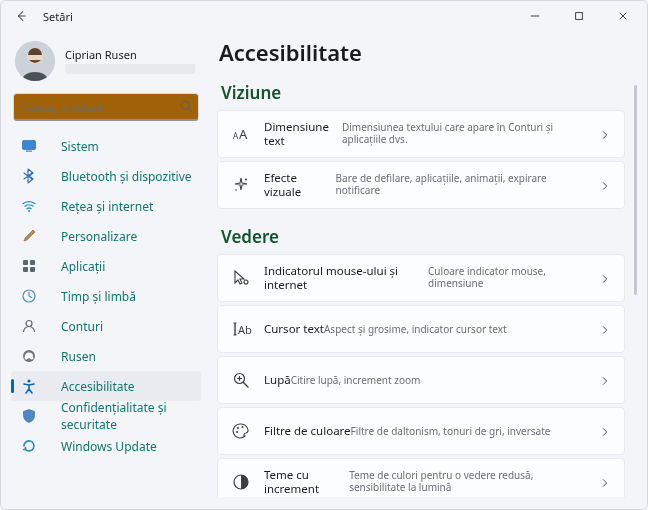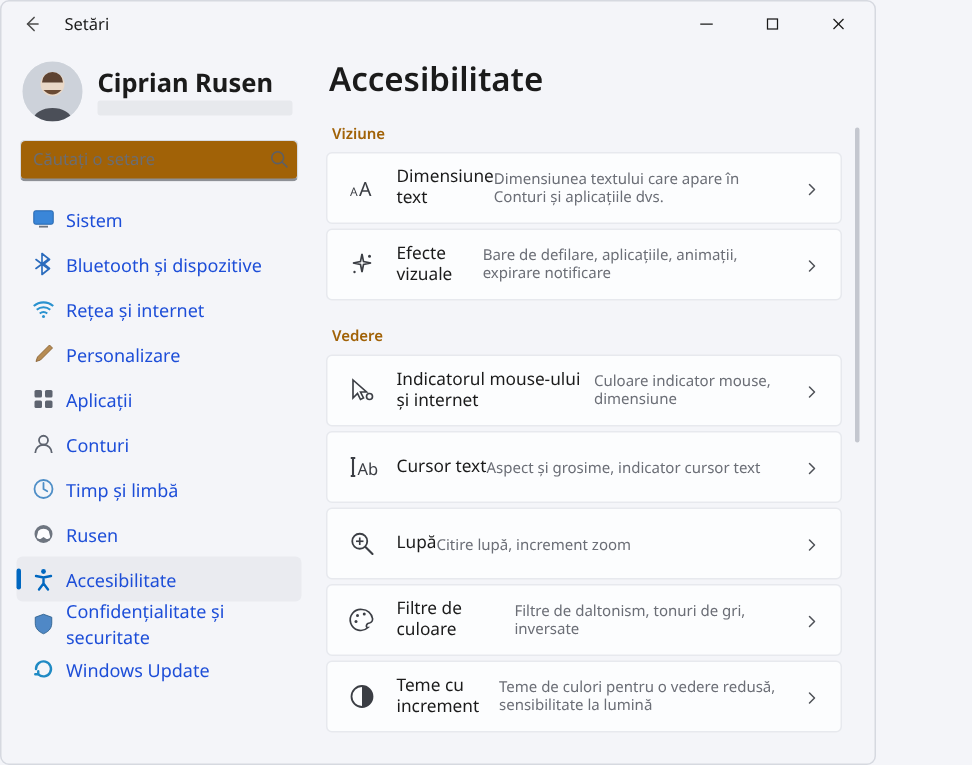--- a/index.html
+++ b/index.html
@@ -12,21 +12,21 @@
   html, body {
     width: 648px;
     height: 510px;
     overflow: hidden;
   }
   body {
     background: #f4f5f9;
     color: #1b1b1b;
   }
   .window {
-    width: 584px;
+    width: 648px;
     height: 510px;
     background: #f4f5f9;
     display: flex;
     flex-direction: column;
     border: 1px solid #d6d9e0;
     border-radius: 6px;
     overflow: hidden;
     position: relative;
   }
 
@@ -90,21 +90,21 @@
     width: 40px;
     height: 40px;
     border-radius: 50%;
     background: #dcdfe5;
     overflow: hidden;
     position: relative;
     flex: 0 0 auto;
   }
   .avatar svg { width: 40px; height: 40px; display: block; }
   .account .names { display: flex; flex-direction: column; line-height: 1.2; }
-  .account .dispname { font-size: 17px; font-weight: 700; color: #1b1b1b; }
+  .account .dispname { font-size: 11px; font-weight: 400; color: #1b1b1b; }
   .account .sub {
     font-size: 10px; color: #6b6e76;
     width: 130px; height: 10px;
     background: #e7e9ed; border-radius: 2px;
     filter: blur(0.3px);
     margin-top: 2px;
   }
   .search {
     margin: 2px 4px 10px 4px;
     position: relative;
@@ -131,25 +131,25 @@
   .nav {
     display: flex;
     flex-direction: column;
     gap: 0px;
     margin: 0 2px;
   }
   .nav-item {
     height: 30px;
     display: flex;
     align-items: center;
-    gap: 7px;
+    gap: 24px;
     padding: 0 6px 0 10px;
     border-radius: 4px;
     font-size: 12px;
-    color: #1d4ed8;
+    color: #0f766e;
     position: relative;
   }
   .nav-item.selected {
     background: #eaebf0;
   }
   .nav-item.selected::before {
     content: "";
     position: absolute;
     left: 0; top: 8px; bottom: 8px; width: 3px;
     background: #0067c0;
@@ -173,23 +173,23 @@
     min-width: 0;
     overflow-y: auto;
     padding-right: 6px;
   }
   .page-title {
     font-size: 22px;
     font-weight: 600;
     margin: 2px 0 14px 2px;
   }
   .section-title {
-    font-size: 10px;
+    font-size: 17px;
     font-weight: 600;
-    color: #a16207;
+    color: #14532d;
     margin: 0 0 6px 4px;
   }
   .cards {
     display: flex;
     flex-direction: column;
     gap: 3px;
     margin-bottom: 16px;
   }
   .card {
     background: #fcfdfe;
@@ -362,35 +362,35 @@
                 <rect x="2" y="9" width="5" height="5" rx="1" fill="#5e6470"></rect>
                 <rect x="9" y="9" width="5" height="5" rx="1" fill="#5e6470"></rect>
               </svg>
           </span>
           <span>Aplicații</span>
         </div>
 
         <div class="nav-item">
           <span class="ico">
             <svg viewBox="0 0 16 16">
+                <circle cx="8" cy="8" r="6" fill="none" stroke="#4e8ec7" stroke-width="1.2"></circle>
+                <path d="M8 4 v4 l2.5 1.5" fill="none" stroke="#4e8ec7" stroke-width="1.2" stroke-linecap="round"></path>
+              </svg>
+          </span>
+          <span>Timp și limbă</span>
+        </div>
+
+        <div class="nav-item">
+          <span class="ico">
+            <svg viewBox="0 0 16 16">
                 <circle cx="8" cy="5.5" r="3" fill="none" stroke="#5e6470" stroke-width="1.2"></circle>
                 <path d="M2.5 14 a5.5 5.5 0 0 1 11 0" fill="none" stroke="#5e6470" stroke-width="1.2"></path>
               </svg>
           </span>
           <span>Conturi</span>
-        </div>
-
-        <div class="nav-item">
-          <span class="ico">
-            <svg viewBox="0 0 16 16">
-                <circle cx="8" cy="8" r="6" fill="none" stroke="#4e8ec7" stroke-width="1.2"></circle>
-                <path d="M8 4 v4 l2.5 1.5" fill="none" stroke="#4e8ec7" stroke-width="1.2" stroke-linecap="round"></path>
-              </svg>
-          </span>
-          <span>Timp și limbă</span>
         </div>
 
         <div class="nav-item">
           <span class="ico">
             <svg viewBox="0 0 16 16">
                 <circle cx="8" cy="8" r="6" fill="#6e7580"></circle>
                 <path d="M4.5 6 a5 5 0 0 1 7 0 l1 4 a2 2 0 0 1 -3 1 L8 10 L6.5 11 a2 2 0 0 1 -3 -1 Z" fill="#fdfdff"></path>
               </svg>
           </span>
           <span>Rusen</span>

